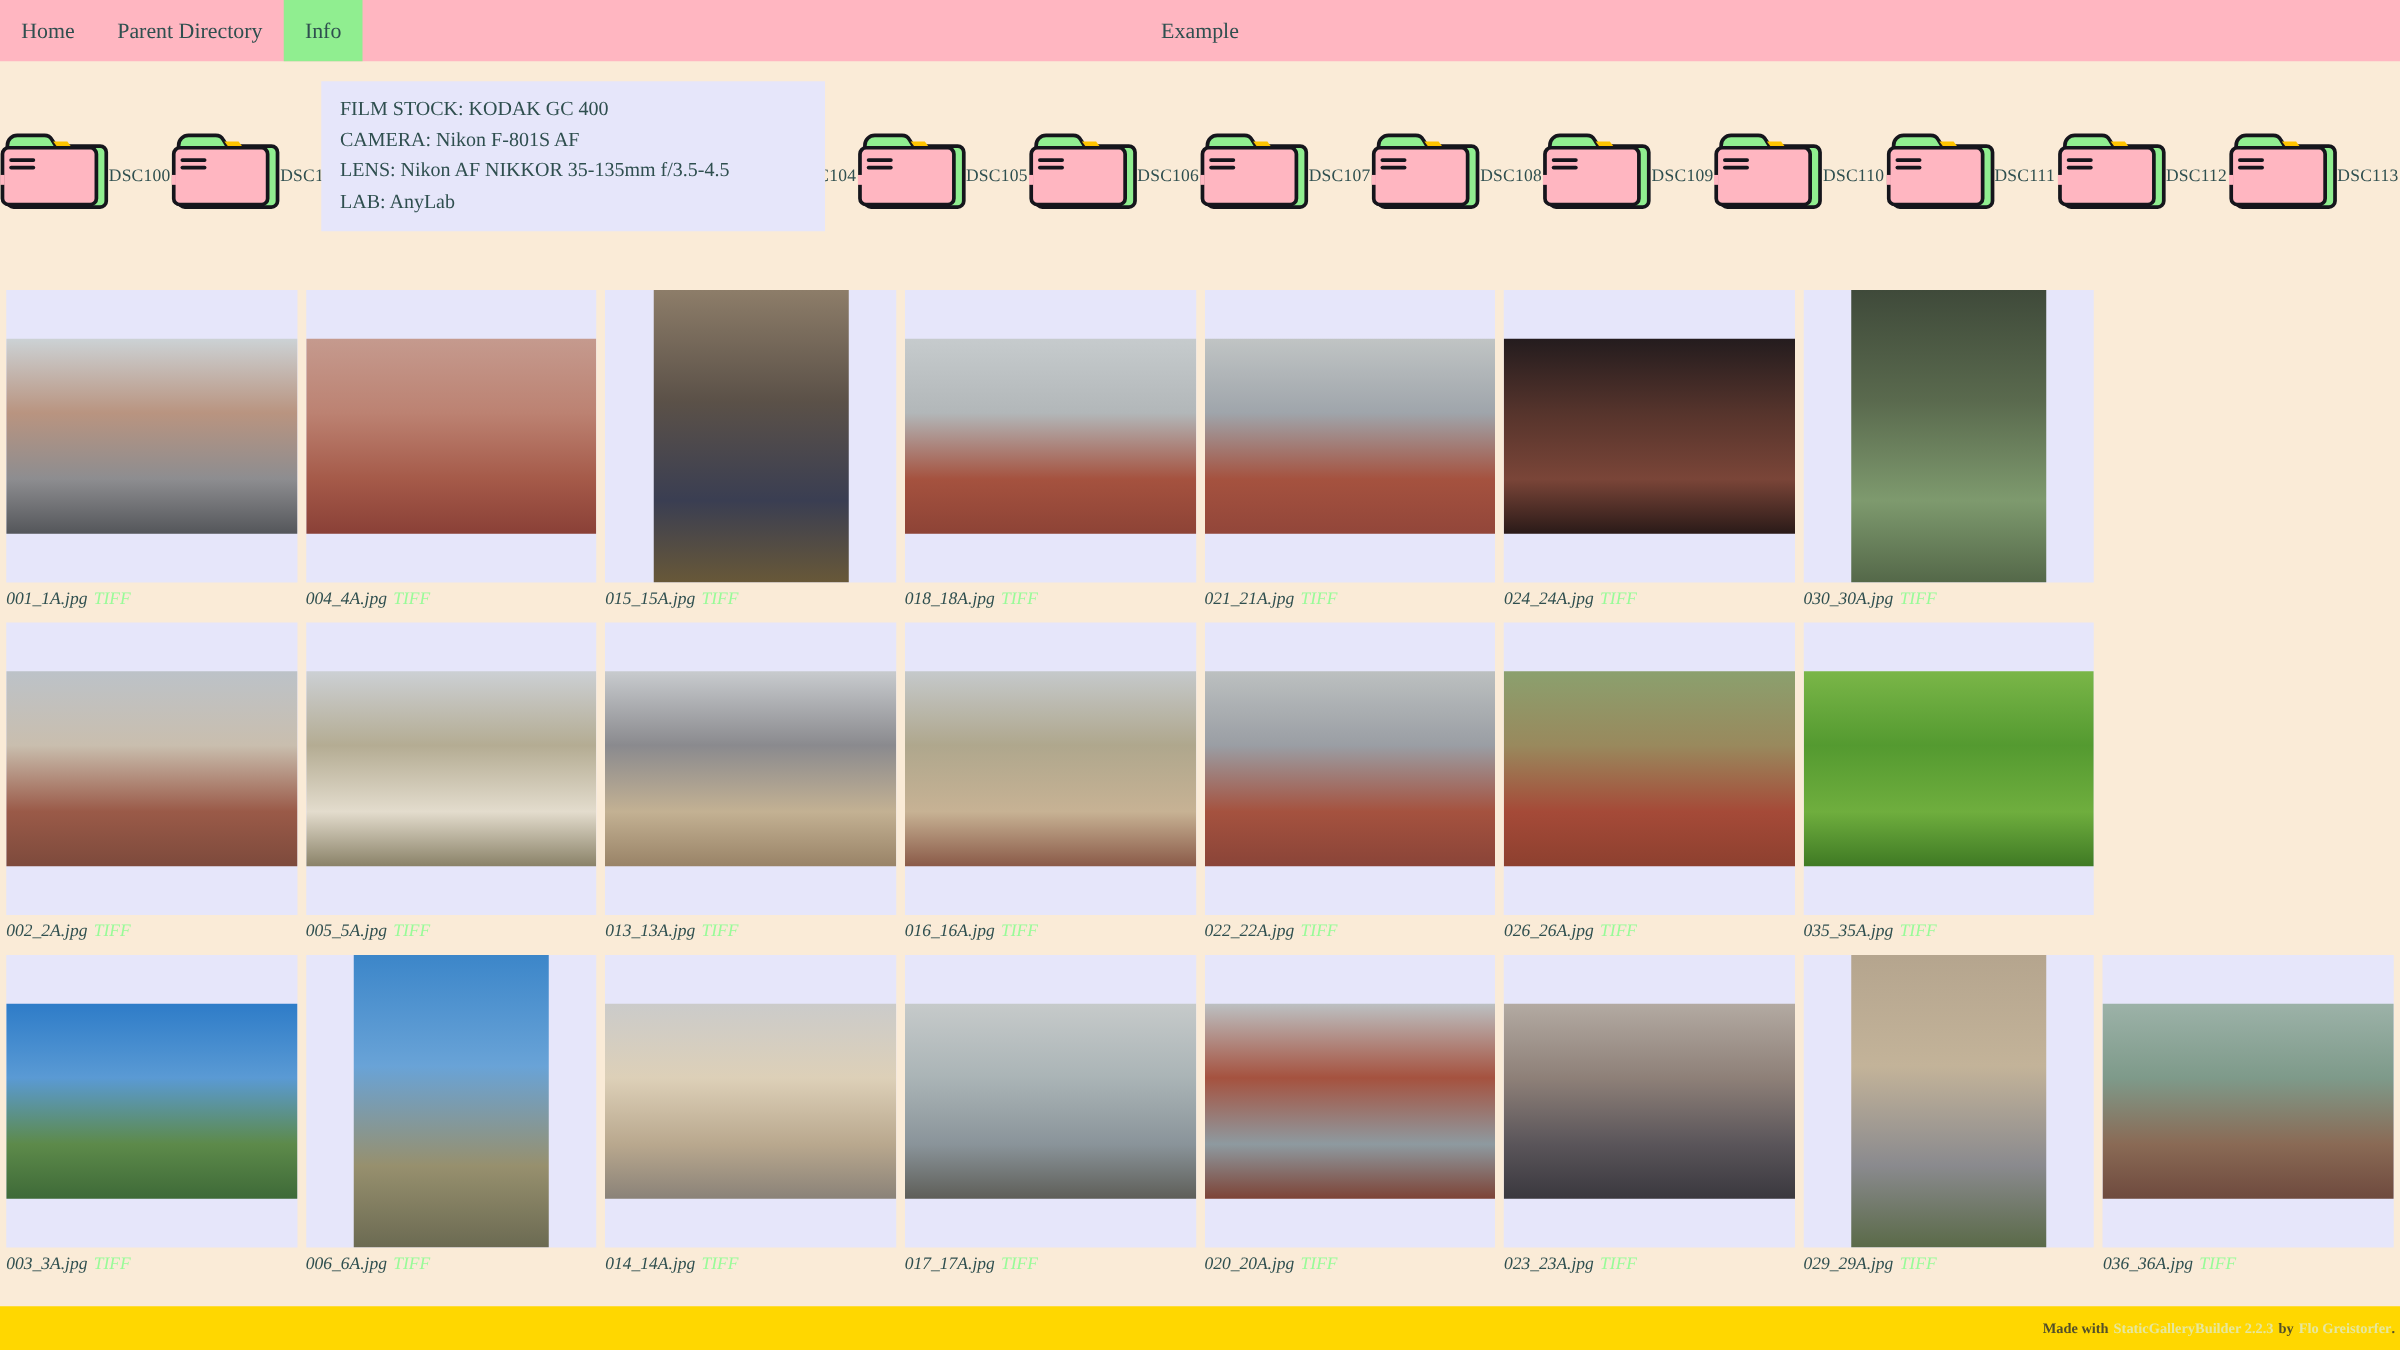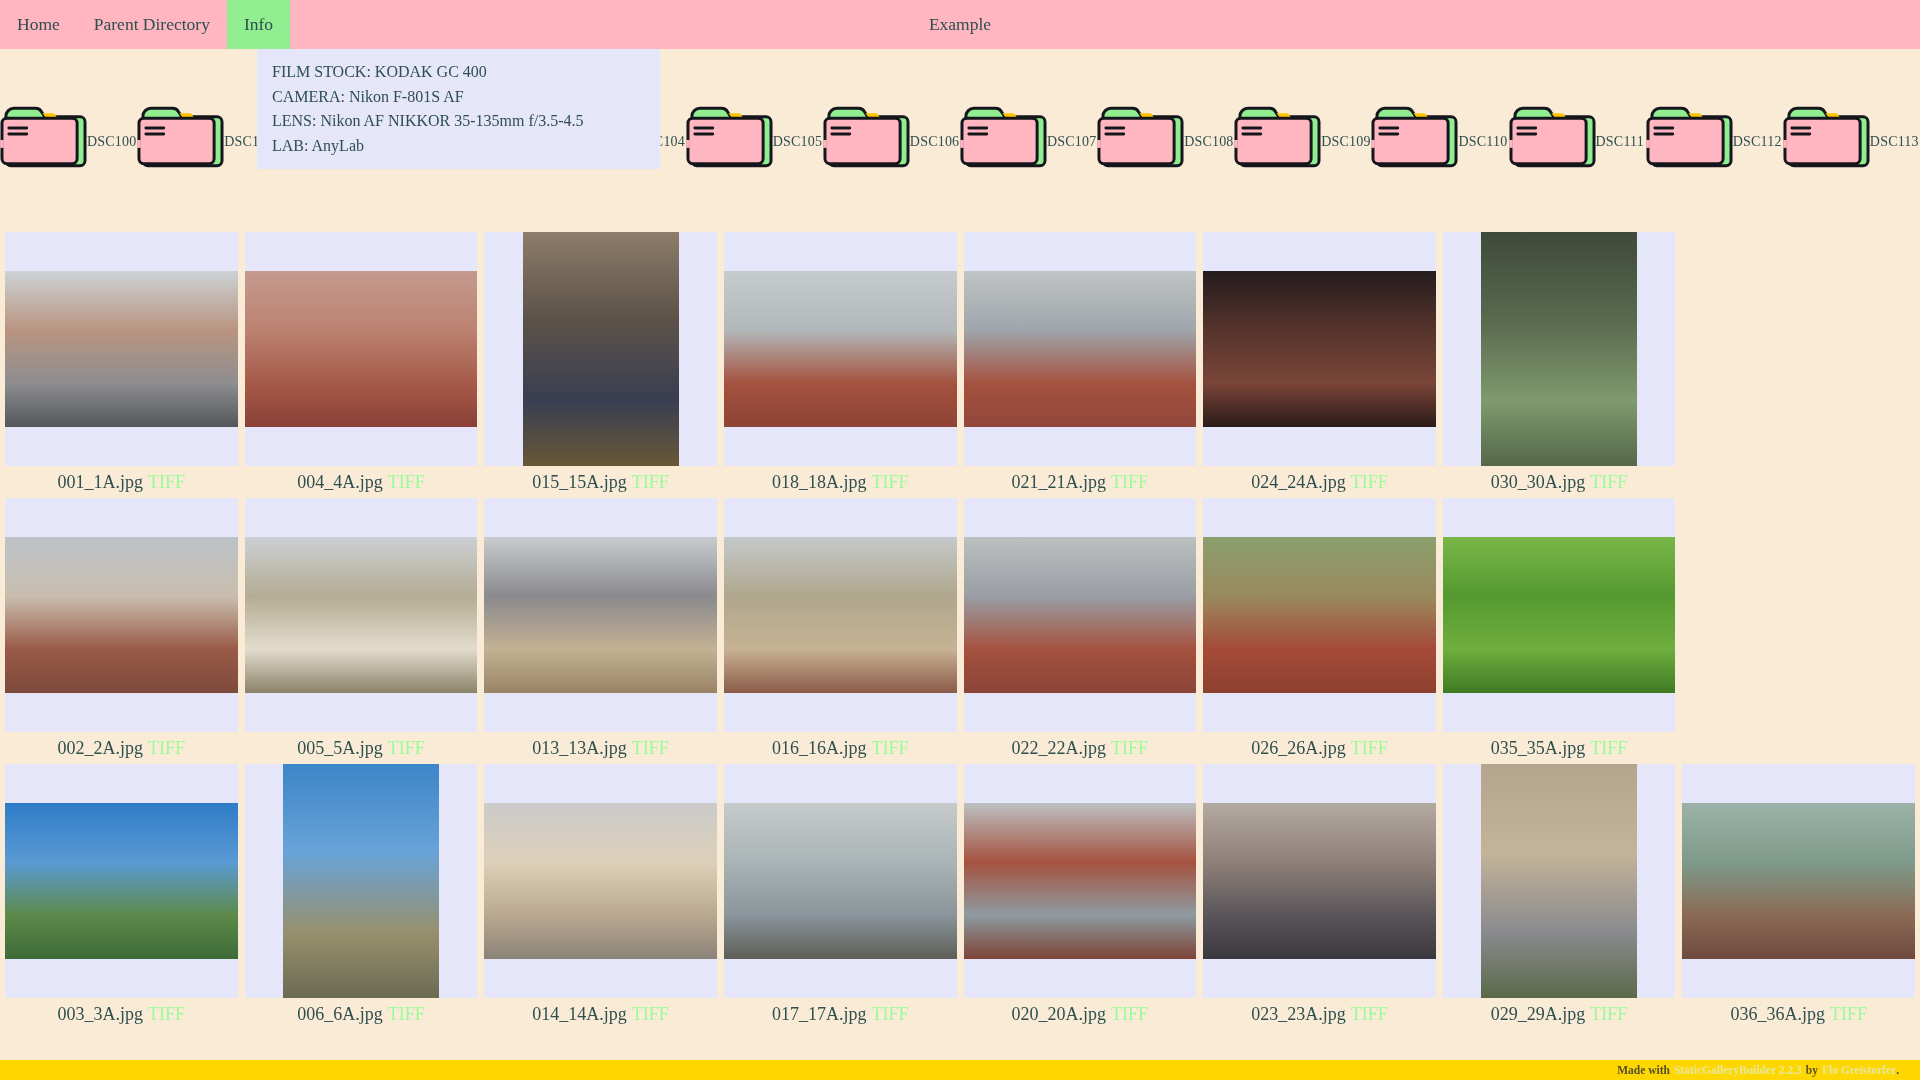--- a/index.html
+++ b/index.html
@@ -31,21 +31,21 @@
     position:absolute;
     top:0; left:50%;
     transform:translateX(-50%);
     line-height:49px;
     font-size:17.5px;
   }
 
   
   .info-popup {
     position:absolute;
-    left:257px; top:49px;
+    left:257px; top:65px;
     width:403px;
     background: var(--popup-bg, #e6e6fa);
     padding:11px 15px;
     font-size:16px;
     line-height:24.5px;
     z-index:20;
   }
 
   
   .folders {
@@ -82,37 +82,38 @@
     align-items:center;
     justify-content:center;
     overflow:hidden;
     cursor:pointer;
   }
   .photo.l { width:100%; aspect-ratio:3/2; }
   .photo.p { height:100%; aspect-ratio:2/3; }
   .caption {
     height:18px;
     margin:6px 0 8px 0;
-    text-align:center;
-    font-size:18px;
+    text-align:left;
+    font-size:14px;
     white-space:nowrap;
+    font-style:italic;
   }
   .caption .tag { color: var(--tag, #98fb98); margin-left:5px; cursor:pointer; }
 
   
   .footer {
     position:absolute;
     left:0; bottom:0;
     width:100%;
-    height:20px;
+    height:35px;
     background: var(--footer-bg, #ffd700);
     display:flex;
     justify-content:flex-end;
     align-items:center;
-    padding-right:21px;
+    padding-right:4px;
     font-size:11.5px;
     font-weight:bold;
     color:#53502a;
   }
   .footer span { margin-left:4px; }
   .footer .flink { color: var(--footer-link, #e6e79e); cursor:pointer; }
   .footer .period { margin-left:0; }
 </style>
 </head>
 <body>

